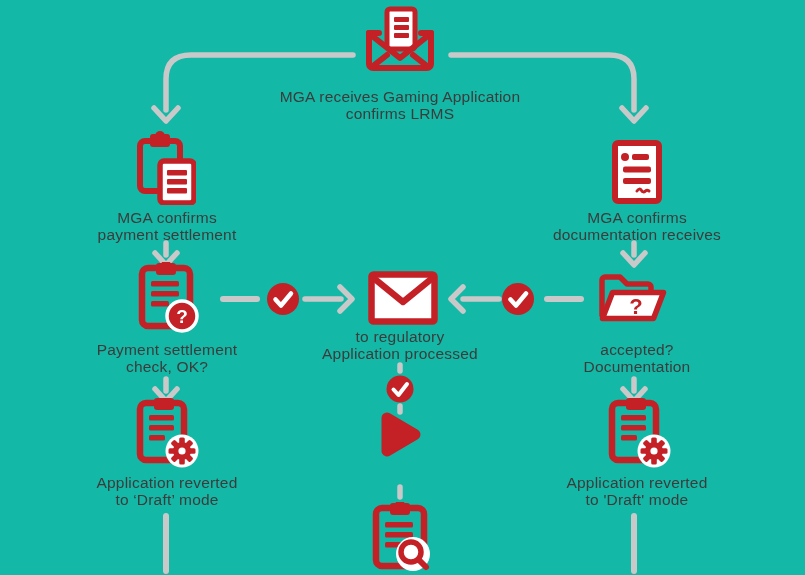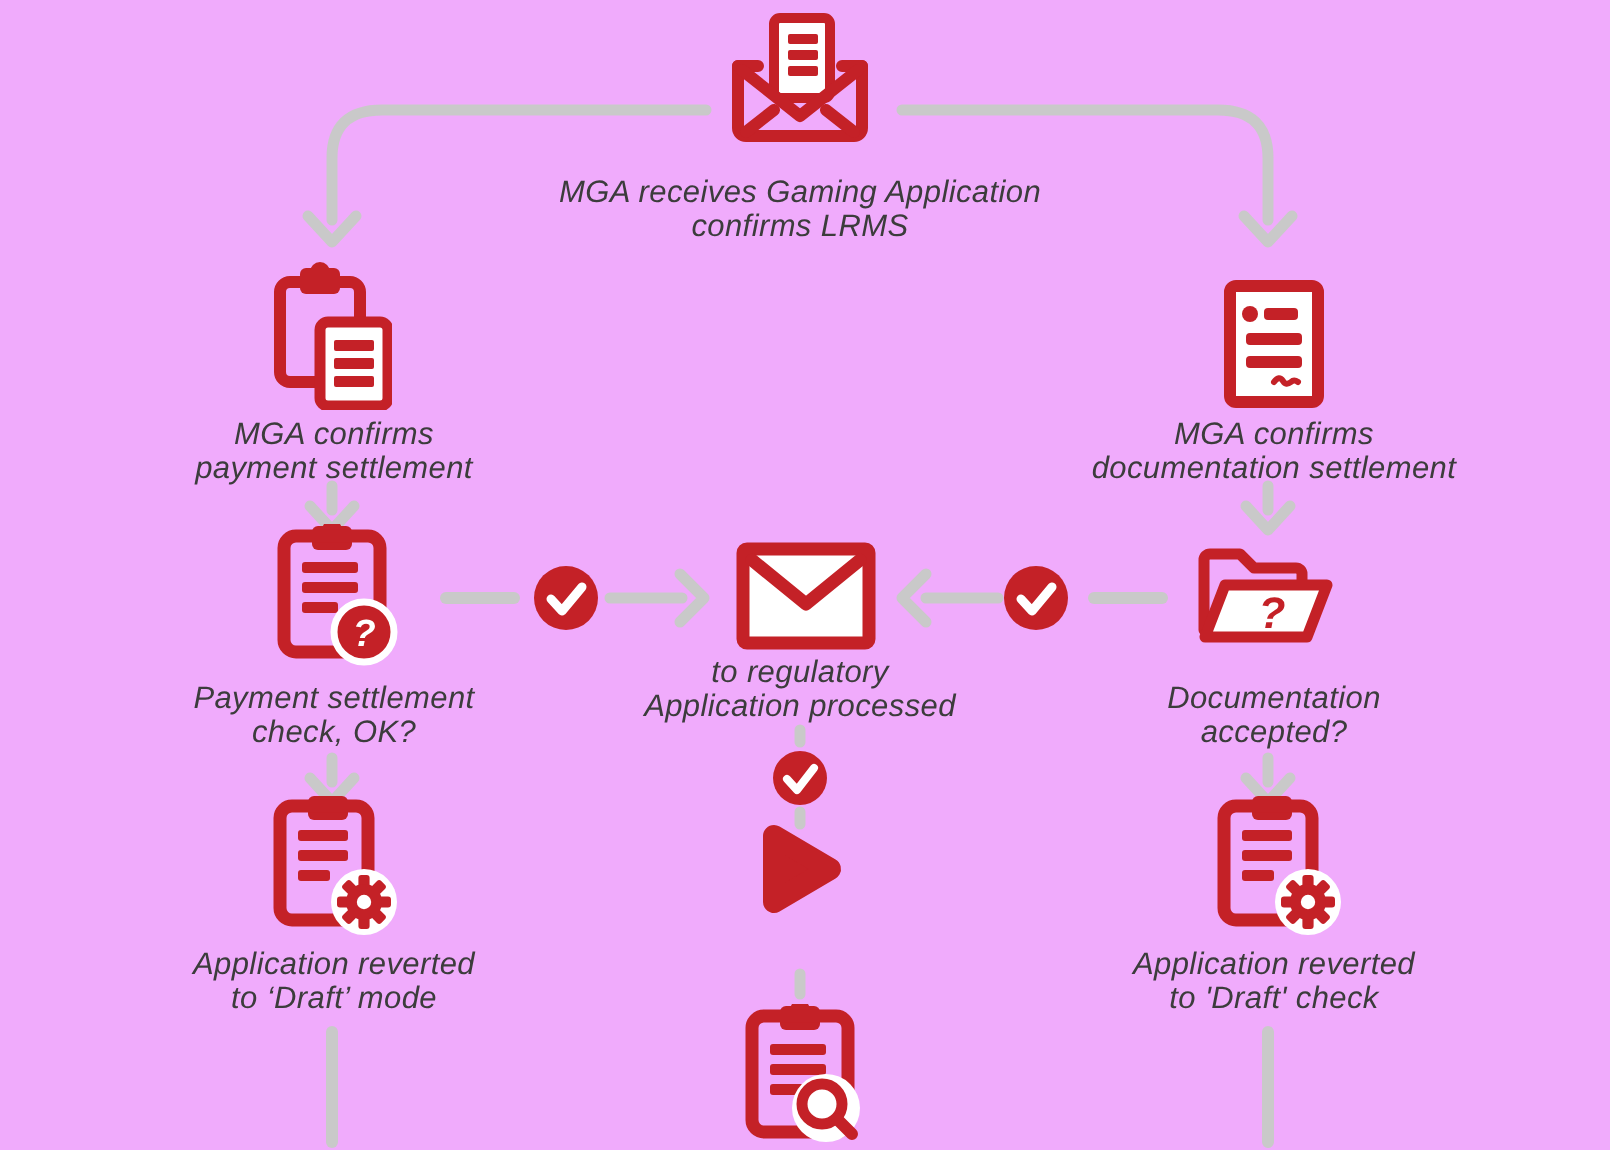--- a/index.html
+++ b/index.html
@@ -1,19 +1,18 @@
 <!DOCTYPE html>
 <html><head>
 <meta charset="utf-8">
 <style>
   html,body{margin:0;padding:0;background:#ffffff;}
   .canvas{
-    position:relative;width:805px;height:575px;background:#f0abfc;overflow:hidden;
+    position:relative;width:805px;height:575px;background:#14b8a6;overflow:hidden;
     font-family:"Liberation Sans",sans-serif;
-    font-style:italic;
   }
   .conn{position:absolute;left:0;top:0;pointer-events:none;}
   .icon{position:absolute;}
   .label{
     position:absolute;width:260px;text-align:center;color:#3c3c3c;
     font-size:15.5px;line-height:17px;letter-spacing:.2px;
   }
 </style>
 </head>
 <body>
@@ -115,31 +114,31 @@
   <svg class="icon" style="left:611px;top:140px" width="52" height="64" viewBox="0 0 52 64">
     <rect x="4" y="3" width="44" height="58" rx="3" fill="#fff" stroke="#C42127" stroke-width="6"></rect>
     <circle cx="14" cy="17" r="4" fill="#C42127"></circle>
     <rect x="21" y="14" width="17" height="6" rx="2" fill="#C42127"></rect>
     <rect x="12" y="26.5" width="28" height="6" rx="2" fill="#C42127"></rect>
     <rect x="12" y="38" width="28" height="6" rx="2" fill="#C42127"></rect>
     <path d="M26 51 q2.5 -3.5 4.5 -0.5 q1.5 2.5 4 0.5 q1.5 -1.5 3.5 0" stroke="#C42127" stroke-width="3" fill="none" stroke-linecap="round"></path>
   </svg>
   <div class="label" style="left:507px;top:209px">
     <div>MGA confirms</div>
-    <div>documentation settlement</div>
+    <div>documentation receives</div>
   </div>
 
   <svg class="icon" style="left:596px;top:269px" width="76" height="62" viewBox="0 0 76 62">
     <path d="M6 46 V11 a3 3 0 0 1 3 -3 H24 l7 7 H52 a3 3 0 0 1 3 3 v4" stroke="#C42127" stroke-width="5.5" fill="none" stroke-linecap="round" stroke-linejoin="round"></path>
     <path d="M6.5 49.5 L16.5 23.5 H67.5 L57.5 49.5 Z" stroke="#C42127" stroke-width="5.5" fill="#fff" stroke-linejoin="round"></path>
     <text x="40" y="45" text-anchor="middle" font-size="22" font-weight="bold" fill="#C42127" font-family="Liberation Sans, sans-serif">?</text>
   </svg>
   <div class="label" style="left:507px;top:341px">
+    <div>accepted?</div>
     <div>Documentation</div>
-    <div>accepted?</div>
   </div>
 
   <svg class="icon" style="left:606px;top:398px" width="66" height="72" viewBox="0 0 66 72">
     <circle cx="30" cy="2" r="5" fill="#C42127"></circle>
     <rect x="20" y="0" width="20" height="12" rx="3" fill="#C42127"></rect>
     <rect x="6" y="5" width="44" height="57" rx="6" fill="none" stroke="#C42127" stroke-width="6.5"></rect>
     <rect x="15" y="17" width="25" height="5.5" rx="1.5" fill="#C42127"></rect>
     <rect x="15" y="27" width="25" height="5.5" rx="1.5" fill="#C42127"></rect>
     <rect x="15" y="37" width="16" height="5.5" rx="1.5" fill="#C42127"></rect>
     <circle cx="48" cy="53" r="16.5" fill="#fff"></circle>
@@ -151,21 +150,21 @@
       <rect x="-2.8" y="-13.5" width="5.6" height="8" rx="1.5" transform="rotate(180)"></rect>
       <rect x="-2.8" y="-13.5" width="5.6" height="8" rx="1.5" transform="rotate(225)"></rect>
       <rect x="-2.8" y="-13.5" width="5.6" height="8" rx="1.5" transform="rotate(270)"></rect>
       <rect x="-2.8" y="-13.5" width="5.6" height="8" rx="1.5" transform="rotate(315)"></rect>
       <circle r="9" fill="#C42127"></circle>
       <circle r="3.6" fill="#fff"></circle>
     </g>
   </svg>
   <div class="label" style="left:507px;top:474px">
     <div>Application reverted</div>
-    <div>to 'Draft' check</div>
+    <div>to 'Draft' mode</div>
   </div>
 
   <svg class="icon" style="left:265px;top:281px" width="36" height="36" viewBox="0 0 36 36">
     <circle cx="18" cy="18" r="16" fill="#C42127"></circle>
     <path d="M10.5 18.5 L16 24.5 L26 12.5" stroke="#fff" stroke-width="4.5" fill="none" stroke-linecap="round" stroke-linejoin="round"></path>
   </svg>
   <svg class="icon" style="left:500px;top:281px" width="36" height="36" viewBox="0 0 36 36">
     <circle cx="18" cy="18" r="16" fill="#C42127"></circle>
     <path d="M10.5 18.5 L16 24.5 L26 12.5" stroke="#fff" stroke-width="4.5" fill="none" stroke-linecap="round" stroke-linejoin="round"></path>
   </svg>

